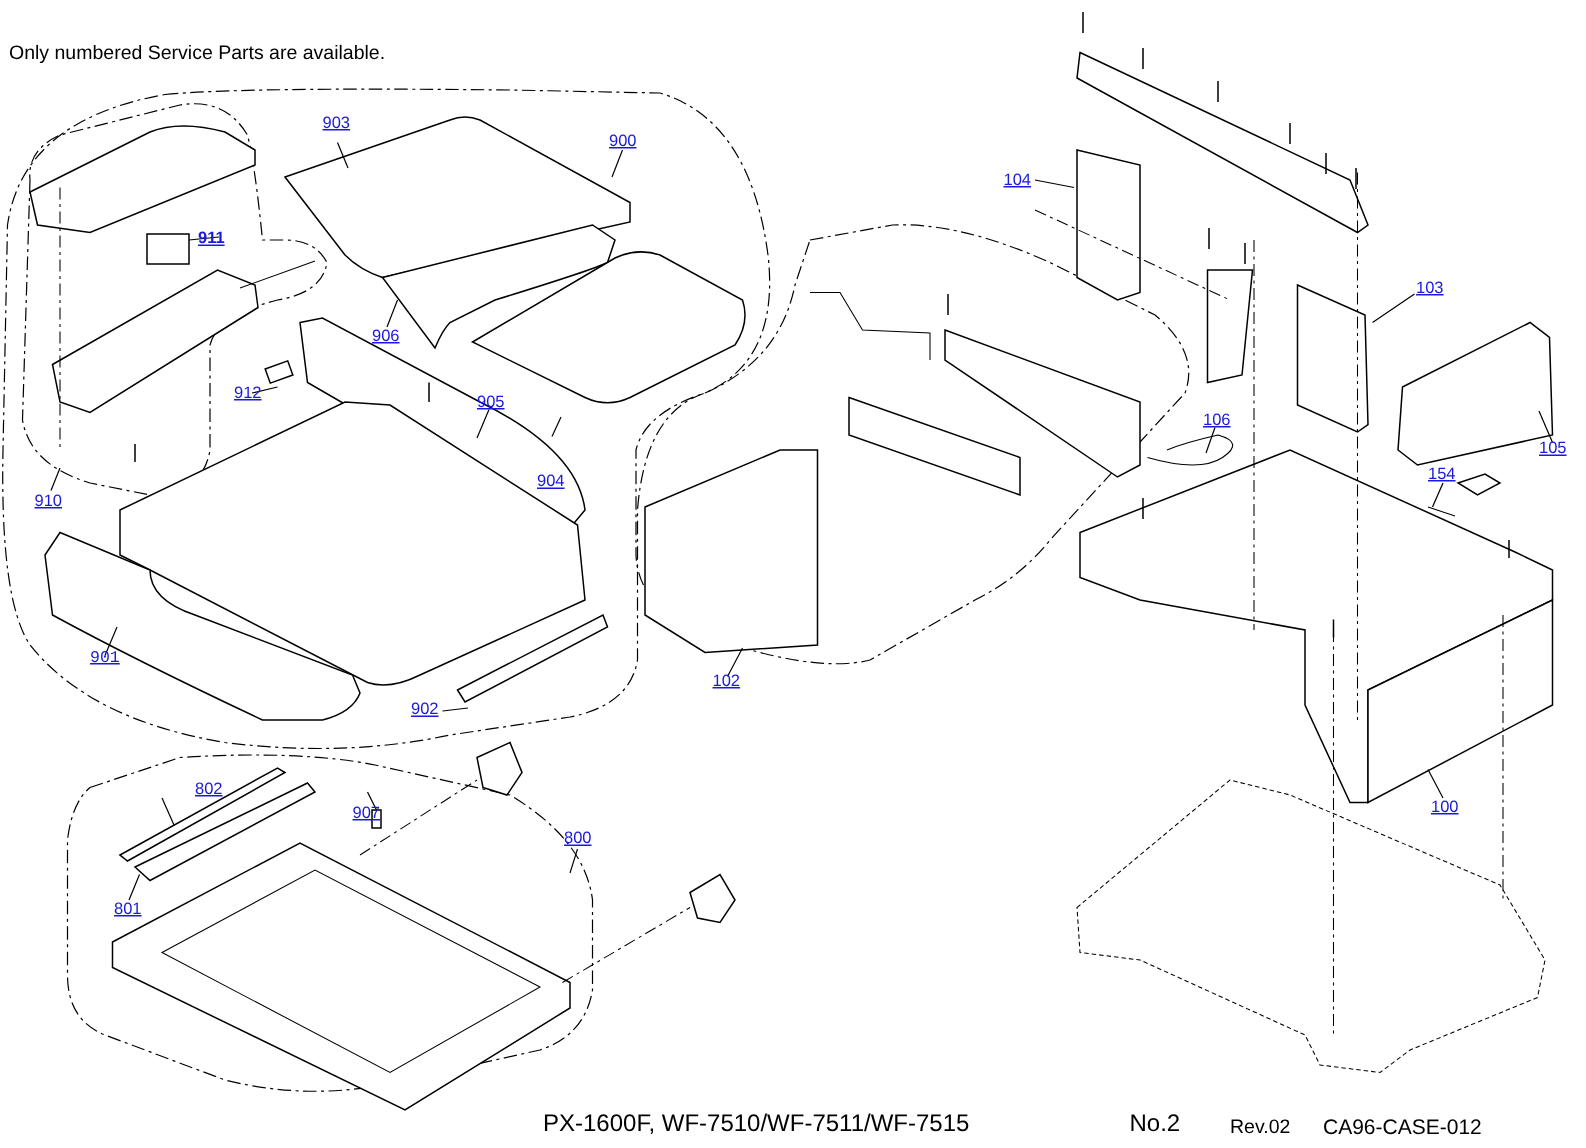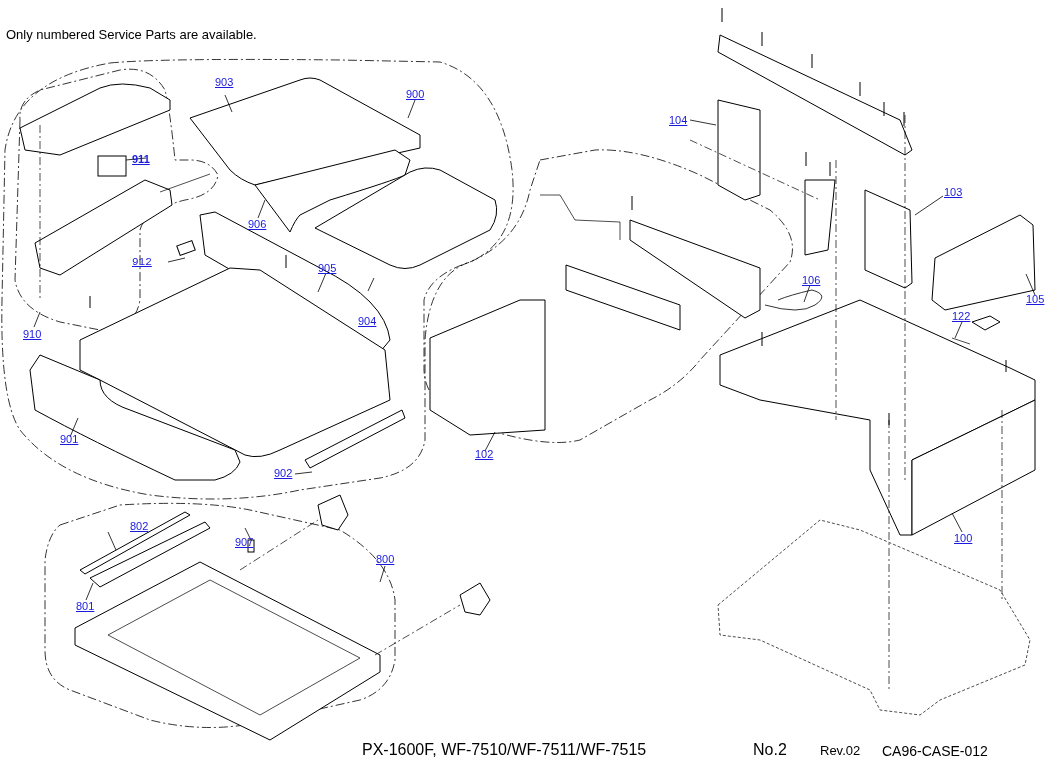--- a/index.html
+++ b/index.html
@@ -116,32 +116,32 @@
       <line x1="1006" y1="360" x2="1006" y2="372"></line>
     <line x1="286" y1="255" x2="286" y2="268"></line>
       <line x1="90" y1="296" x2="90" y2="308"></line>
   </g>
 </svg>
 
 <a class="lbl" style="left: 215px; top: 76px; color: rgb(26, 26, 220);">903</a>
 <a class="lbl" style="left: 406px; top: 88px; color: rgb(26, 26, 220);">900</a>
 <a class="lbl" style="left: 132px; top: 153px; color: rgb(26, 26, 220); font-weight: bold;">911</a>
 <a class="lbl" style="left: 248px; top: 218px; color: rgb(26, 26, 220);">906</a>
-<a class="lbl" style="left: 132px; top: 256px; color: rgb(26, 26, 220); font-family: Liberation Mono, monospace;">912</a>
+<a class="lbl" style="left: 156px; top: 256px; color: rgb(26, 26, 220);">912</a>
 <a class="lbl" style="left: 318px; top: 262px; color: rgb(26, 26, 220);">905</a>
 <a class="lbl" style="left: 358px; top: 291px; color: rgb(26, 26, 220); margin-top: 24px;">904</a>
 <a class="lbl" style="left: 23px; top: 328px; color: rgb(26, 26, 220);">910</a>
-<a class="lbl" style="left: 60px; top: 433px; color: rgb(26, 26, 220);">901</a>
+<a class="lbl" style="left: 60px; top: 433px; color: rgb(26, 26, 220); font-family: Liberation Mono, monospace;">901</a>
 <a class="lbl" style="left: 274px; top: 467px; color: rgb(26, 26, 220);">902</a>
 <a class="lbl" style="left: 475px; top: 448px; color: rgb(26, 26, 220);">102</a>
 <a class="lbl" style="left: 669px; top: 114px; color: rgb(26, 26, 220);">104</a>
 <a class="lbl" style="left: 944px; top: 186px; color: rgb(26, 26, 220);">103</a>
 <a class="lbl" style="left: 1026px; top: 293px; color: rgb(26, 26, 220);">105</a>
 <a class="lbl" style="left: 802px; top: 274px; color: rgb(26, 26, 220);">106</a>
-<a class="lbl" style="left: 952px; top: 310px; color: rgb(26, 26, 220);">122</a>
+<a class="lbl" style="left: 952px; top: 310px; color: rgb(26, 26, 220);">154</a>
 <a class="lbl" style="left: 954px; top: 532px; color: rgb(26, 26, 220);">100</a>
 <a class="lbl" style="left: 98px; top: 520px; color: rgb(26, 26, 220); padding-left: 32px;">802</a>
 <a class="lbl" style="left: 76px; top: 600px; color: rgb(26, 26, 220);">801</a>
 <a class="lbl" style="left: 235px; top: 536px; color: rgb(26, 26, 220);">907</a>
 <a class="lbl" style="left: 376px; top: 553px; color: rgb(26, 26, 220);">800</a>
 
 <div id="footer-model">PX-1600F, WF-7510/WF-7511/WF-7515</div>
 <div id="footer-no">No.2</div>
 <div id="footer-rev">Rev.02</div>
 <div id="footer-code">CA96-CASE-012</div>

